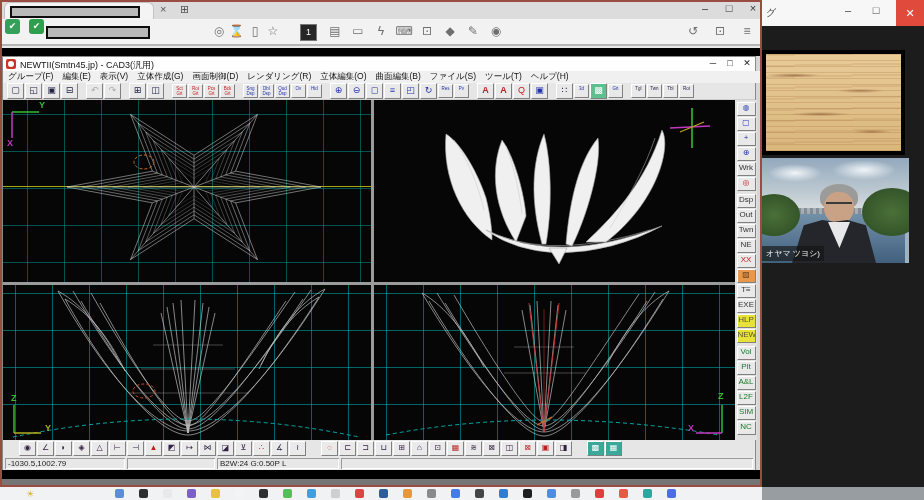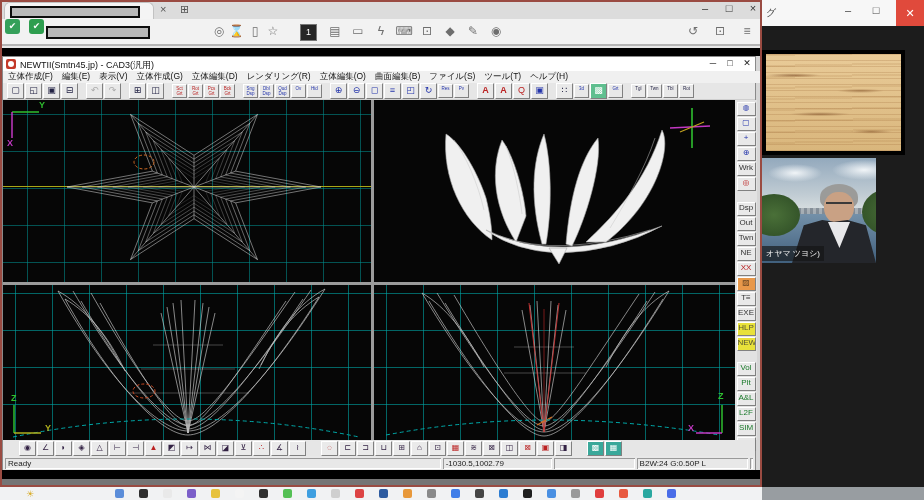--- a/index.html
+++ b/index.html
@@ -56,21 +56,21 @@
                           linear-gradient(to bottom,rgba(0,165,165,.6) 1px,transparent 1px);
         background-size:37px 37px;background-position:12px 8px;}
   .vtl{left:0;top:0;width:368px;height:182px;}
   .vtr{left:371px;top:0;width:361px;height:182px;}
   .vbl{left:0;top:185px;width:368px;height:155px;}
   .vbr{left:371px;top:185px;width:361px;height:155px;}
   .yline{left:0;top:86px;width:368px;height:1px;background:#a8a816;}
   .axl{font-size:9px;font-weight:bold;}
   .rtb{left:732px;top:43px;width:22px;height:340px;background:#e2e2e2;display:flex;flex-direction:column;align-items:center;padding-top:2px;box-sizing:border-box;}
   .rtb .tb{width:17px;height:12px;margin:0 0 1px 0;line-height:10px;font-size:8px;}
-  .rtb .tb.gap{margin-top:10px;}
+  .rtb .tb.gap{margin-top:2px;}
   .cadbb{left:0;top:383px;width:752px;height:16px;background:#e6e6e6;display:flex;align-items:center;}
   .bb{width:15px;height:13px;margin-right:1px;background:#eaeaea;border:1px solid;border-color:#fff #808080 #808080 #fff;
       font-size:8px;line-height:11px;text-align:center;color:#324;flex:none;}
   .bb.red{color:#b22;}
   .bb.teal{background:#3aa89a;color:#fff;}
   .bb.gapL{margin-left:16px;}
   .bb.gapM{margin-left:14px;}
   .statusbar{left:0;top:399px;width:752px;height:14px;background:#e8e8e8;display:flex;align-items:center;gap:2px;padding:0 2px;box-sizing:border-box;}
   .sfield{height:11px;background:#e8e8e8;box-shadow:inset 1px 1px 0 #9a9a9a,inset -1px -1px 0 #fff;
           font-size:8px;color:#222;line-height:11px;padding-left:3px;box-sizing:border-box;}
@@ -83,21 +83,21 @@
   .mclose{left:134px;top:0;width:28px;height:26px;background:#e04a3c;color:#fff;font-size:11px;text-align:center;line-height:26px;}
   .tile1{left:0;top:50px;width:143px;height:105px;border:4px solid #000;box-sizing:border-box;
          background:
            radial-gradient(ellipse 40px 3px at 20% 22%,rgba(110,60,25,.55),transparent 70%),
            radial-gradient(ellipse 34px 3px at 70% 38%,rgba(120,70,30,.5),transparent 70%),
            radial-gradient(ellipse 44px 3px at 40% 62%,rgba(110,60,25,.5),transparent 70%),
            radial-gradient(ellipse 30px 3px at 78% 80%,rgba(120,70,30,.5),transparent 70%),
            repeating-linear-gradient(180deg,rgba(150,95,45,.22) 0 1px,transparent 1px 6px),
            repeating-linear-gradient(179deg,rgba(165,115,60,.16) 0 2px,transparent 2px 11px),
            linear-gradient(#e9cb98,#d9b67c);}
-  .tile2{left:0;top:158px;width:114px;height:105px;overflow:hidden;background:linear-gradient(#93a9bd 0%,#c2cdd4 36%,#d5dcdf 48%,#9fb2c2 52%);}
+  .tile2{left:0;top:158px;width:147px;height:105px;overflow:hidden;background:linear-gradient(#93a9bd 0%,#c2cdd4 36%,#d5dcdf 48%,#9fb2c2 52%);}
   .cloud{background:radial-gradient(closest-side,rgba(245,248,250,.95),rgba(245,248,250,0));border-radius:50%;}
   .skyline{left:0;top:50px;width:143px;height:6px;
            background:repeating-linear-gradient(90deg,rgba(125,135,145,.9) 0 3px,rgba(165,172,178,.9) 3px 6px);}
   .river{left:0;top:56px;width:143px;height:49px;background:linear-gradient(#7390a9,#41607d);}
   .treeL{left:-14px;top:36px;width:52px;height:42px;border-radius:50%;background:radial-gradient(#4a7038,#2c4a24);}
   .treeR{left:100px;top:30px;width:60px;height:48px;border-radius:50%;background:radial-gradient(#4a7038,#2c4a24);}
   .hair{left:58px;top:26px;width:38px;height:26px;border-radius:50% 50% 40% 40%;background:#9b9b99;}
   .face{left:62px;top:34px;width:30px;height:32px;border-radius:46% 46% 50% 50%;background:#c9a184;}
   .glasses{left:64px;top:44px;width:26px;height:6px;border-top:2px solid #3a3a3a;}
   .suit{left:30px;top:62px;width:84px;height:43px;background:#24262b;clip-path:polygon(0 100%,14% 12%,36% 0,50% 4%,66% 0,88% 12%,100% 100%);}
@@ -166,25 +166,25 @@
 <div class="abs cad">
   <div class="abs cadtitle">
     <div class="abs cadicon"></div>
     <span class="abs cadtitletxt">NEWTII(Smtn45.jp) - CAD3(汎用)</span>
     <span class="abs cadctl" style="left:702px">─</span>
     <span class="abs cadctl" style="left:719px">□</span>
     <span class="abs cadctl" style="left:736px">✕</span>
   </div>
   <div class="abs cadmenu">
 
-  <span class="mi">立体作成(F)</span>
+  <span class="mi">グループ(F)</span>
       <span class="mi">編集(E)</span>
       <span class="mi">表示(V)</span>
       <span class="mi">立体作成(G)</span>
-      <span class="mi">立体編集(D)</span>
+      <span class="mi">画面制御(D)</span>
       <span class="mi">レンダリング(R)</span>
       <span class="mi">立体編集(O)</span>
       <span class="mi">曲面編集(B)</span>
       <span class="mi">ファイル(S)</span>
       <span class="mi">ツール(T)</span>
       <span class="mi">ヘルプ(H)</span>
     </div>
   <div class="abs cadtb">
 
   <span class="tb">▢</span>
@@ -405,21 +405,20 @@
         <span class="bb">◫</span>
         <span class="bb red">⊠</span>
         <span class="bb red">▣</span>
         <span class="bb">◨</span>
         <span class="bb teal gapM">▩</span>
         <span class="bb teal">▦</span>
       </span>
   </div>
 
   <div class="abs statusbar">
-    <span class="sfield" style="width:478px">Ready</span>
     <span class="sfield" style="width:120px">-1030.5,1002.79</span>
     <span class="sfield" style="width:88px"></span>
     <span class="sfield" style="width:122px">B2W:24 G:0.50P L</span>
     <span class="sfield" style="flex:1"></span>
   </div>
 </div>
 
 <div class="abs rstrip"></div>
 
 <div class="abs shareborder"></div>

